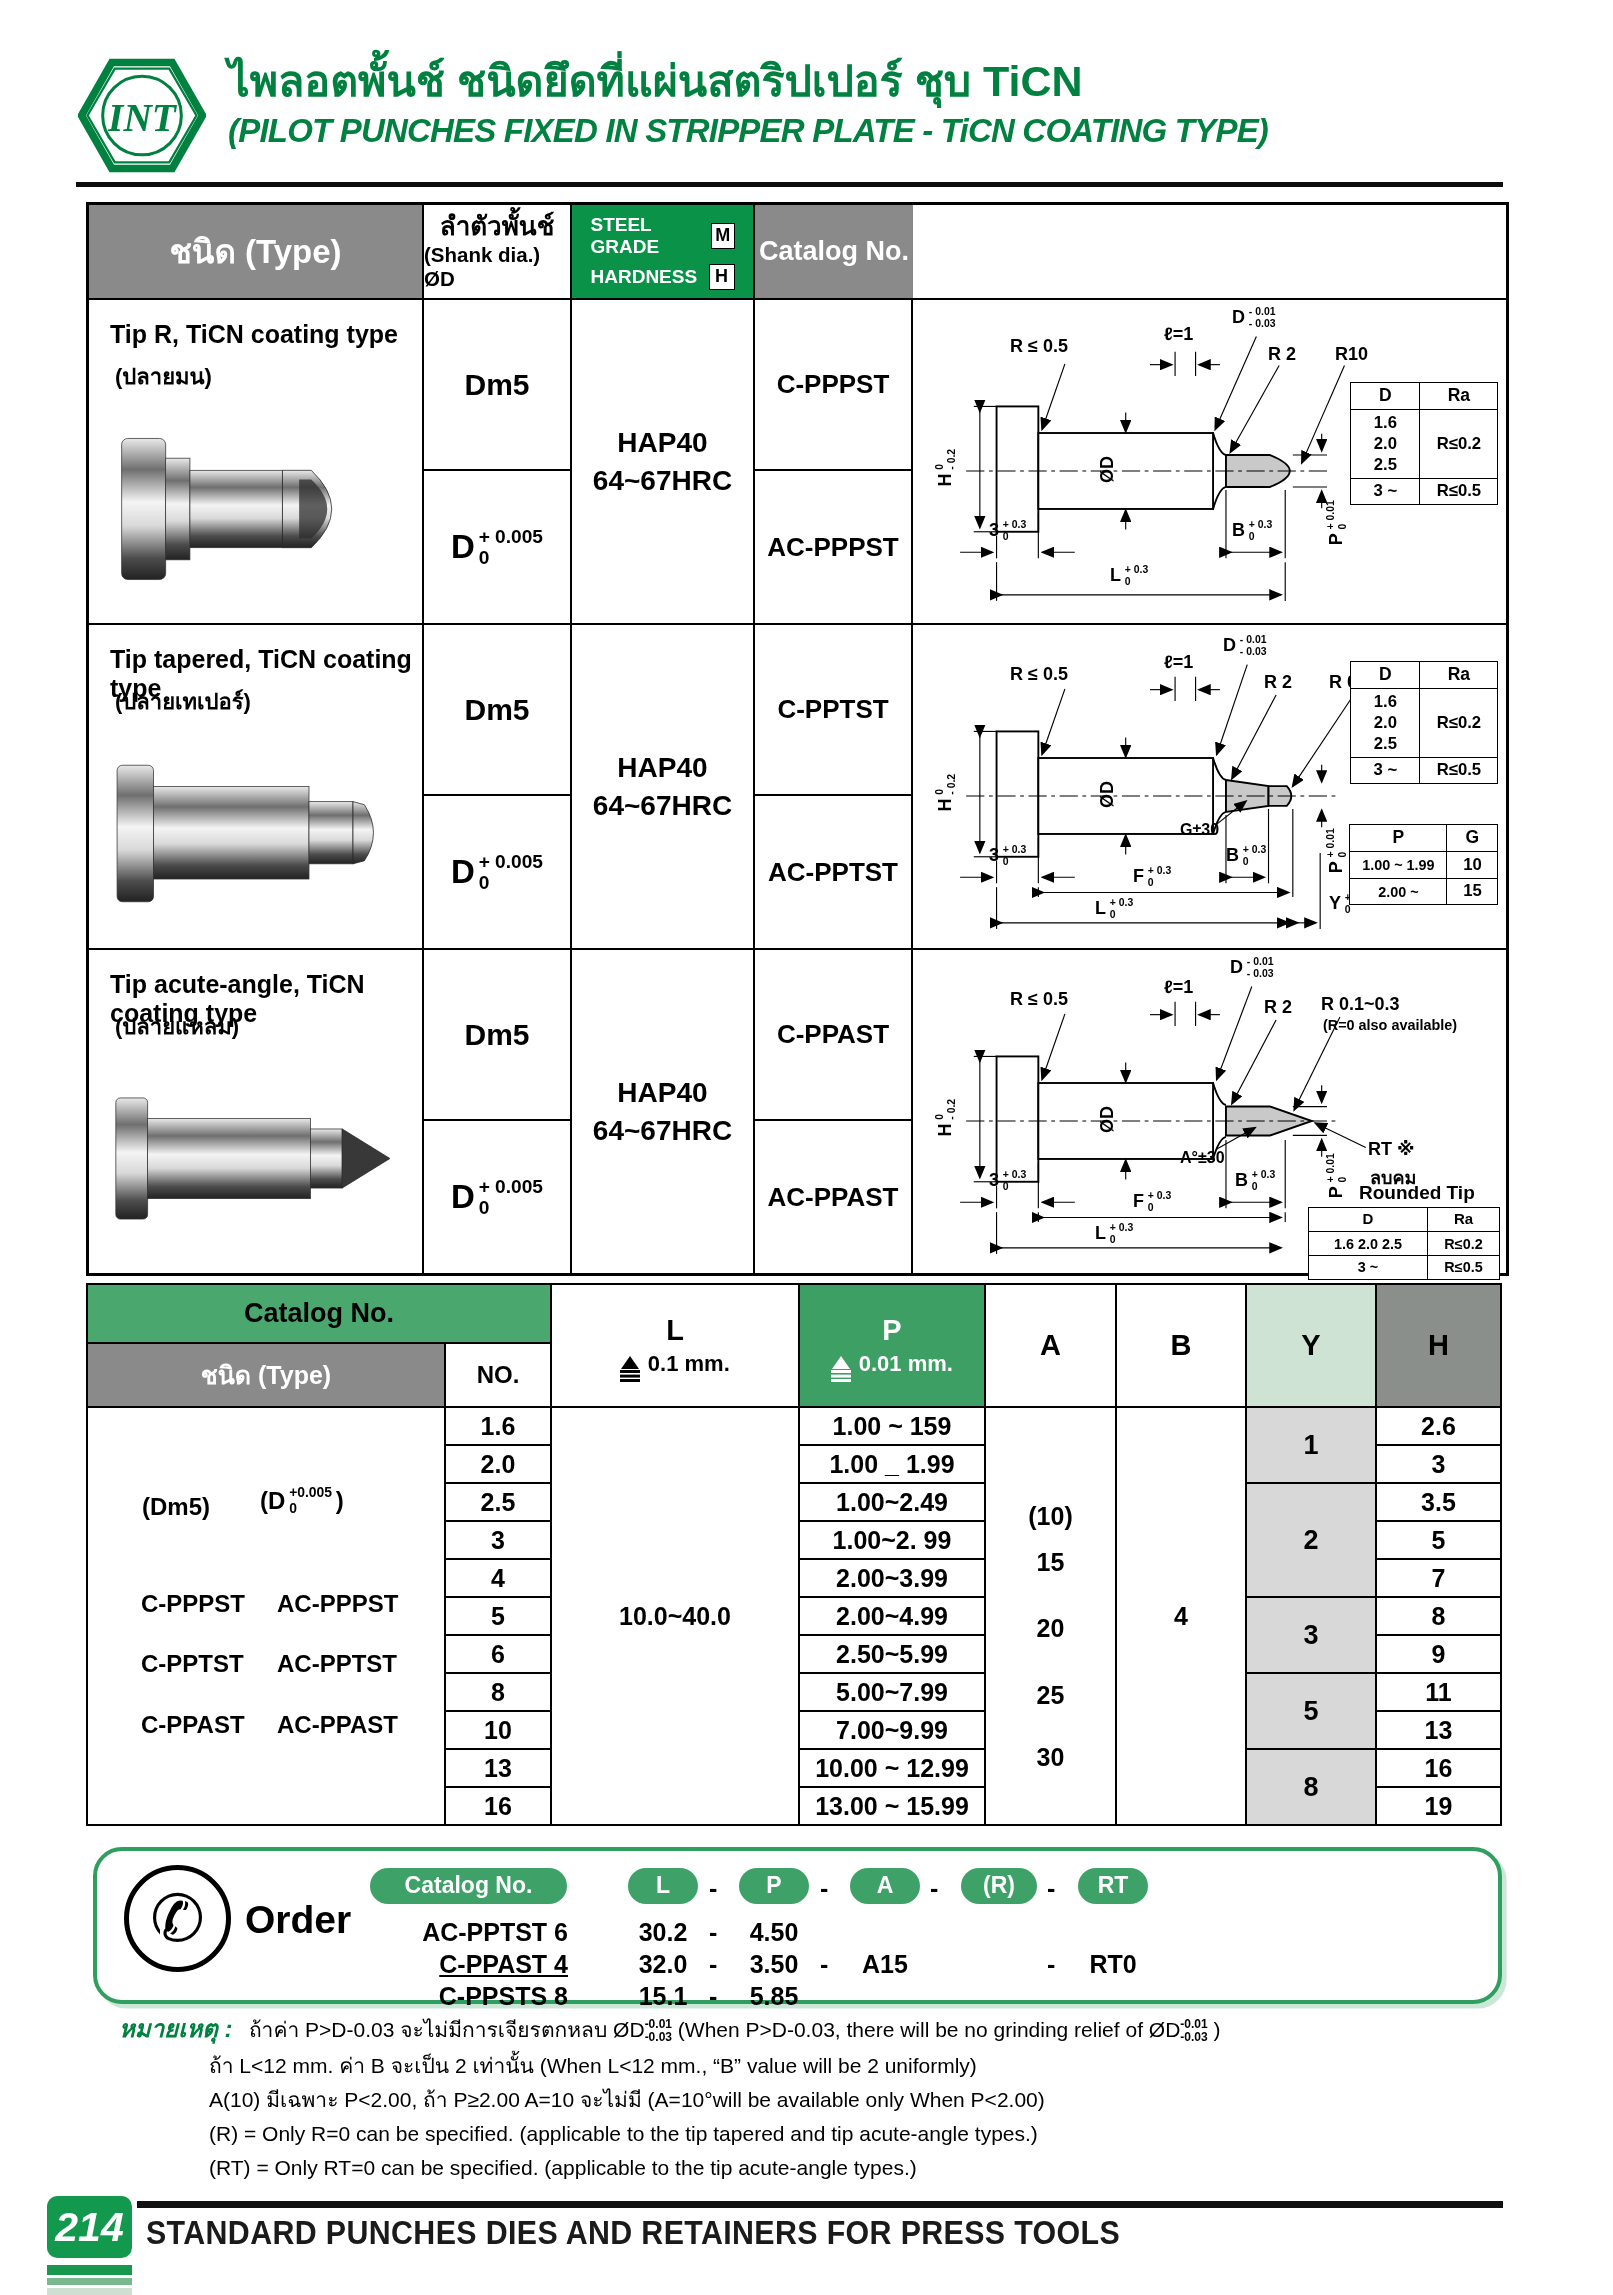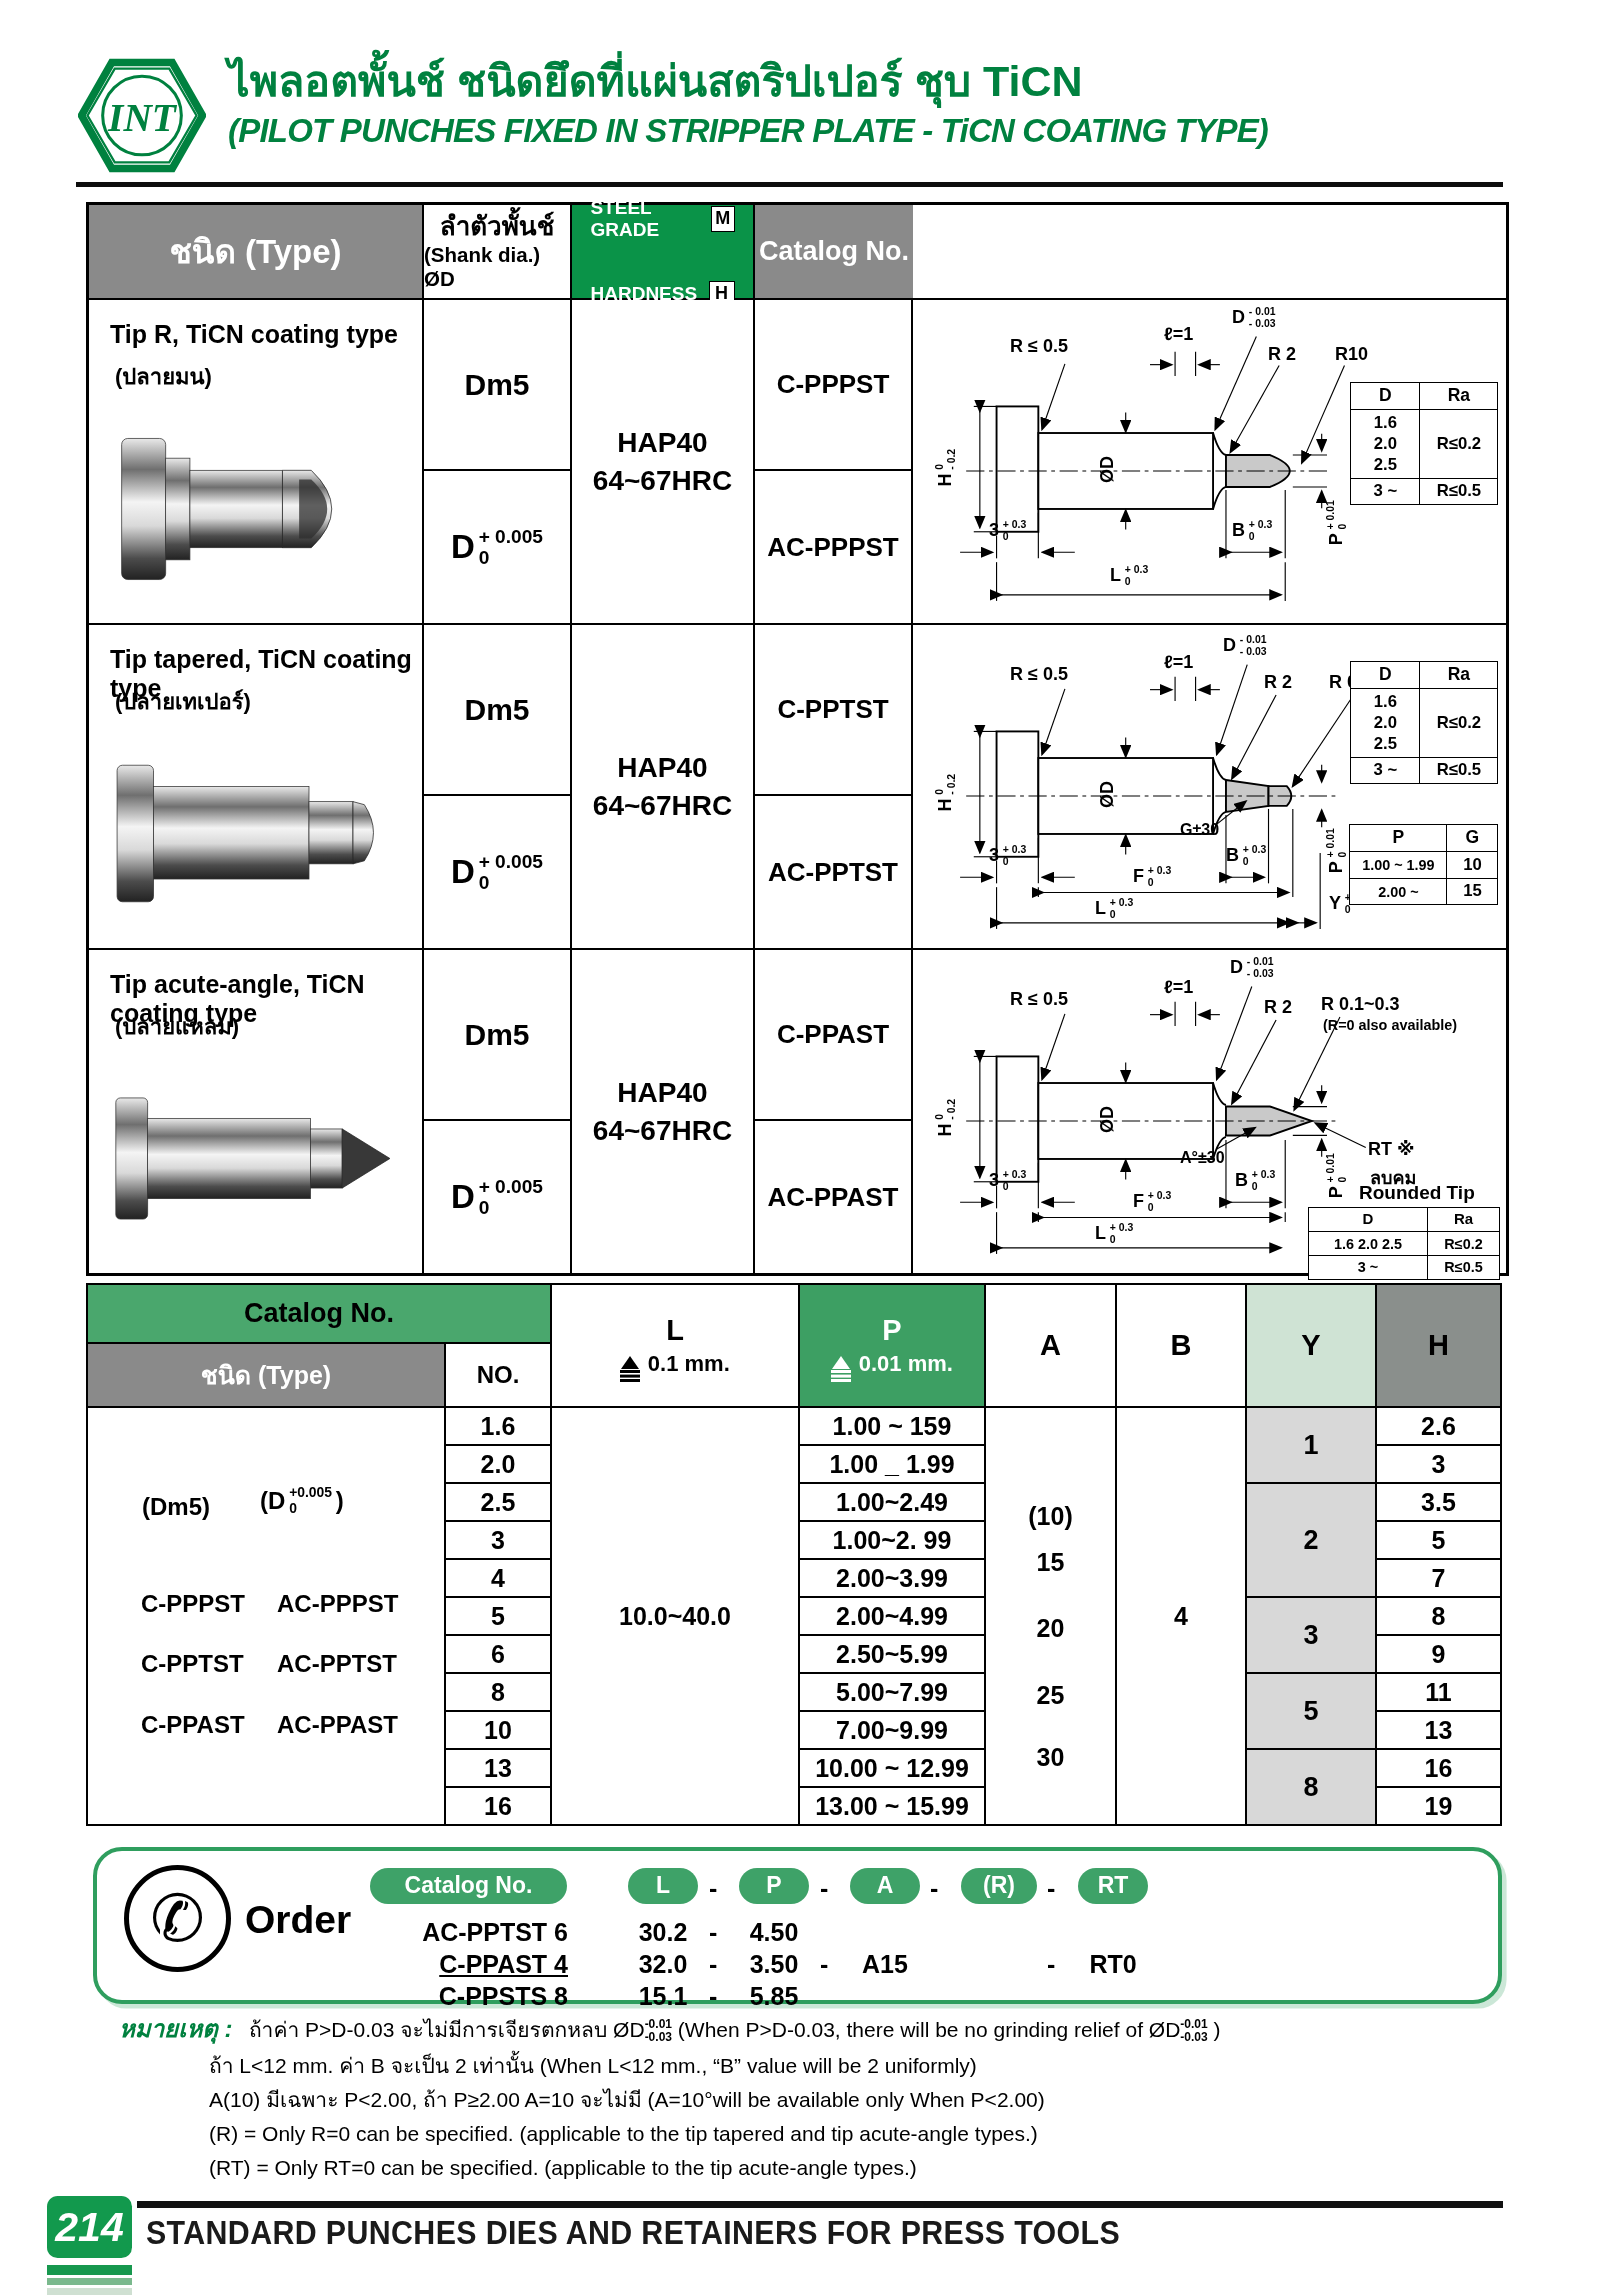--- a/index.html
+++ b/index.html
@@ -17,21 +17,21 @@
   .scell{border-right:2.3px solid #000;box-sizing:border-box;position:relative;background:#fff;}
   .scell:last-child{border-right:none;}
   .c-type{width:335px;} .c-shank{width:148px;} .c-steel{width:183px;} .c-cat{width:158px;} .c-view{flex:1;}
   .shead{height:93px;display:flex;align-items:center;justify-content:center;}
   .sbody{height:323px;}
   .hgray{background:#8a8a8a;color:#fff;font-weight:bold;font-size:33px;}
   .hgreen{background:#0a9348;color:#fff;font-weight:bold;font-size:35px;}
   .hwhite{background:#fff;color:#000;font-weight:bold;flex-direction:column;line-height:1.2;}
   .hwhite .l1{font-size:26px;} .hwhite .l2{font-size:20.5px;}
   .hcat{font-size:27px;}
-  .steelrow{display:flex;align-items:center;justify-content:space-between;width:144px;margin:20px 0;}
+  .steelrow{display:flex;align-items:center;justify-content:space-between;width:144px;margin:3px 0;}
   .steelrow .lbl{font-size:19px;font-weight:bold;color:#fff;}
   .badge{background:#fff;color:#000;border:1.5px solid #000;width:24px;height:24px;display:flex;align-items:center;justify-content:center;font-weight:bold;font-size:18px;}
   .ttl{position:absolute;left:21px;top:20px;font-size:25px;font-weight:bold;}
   .tsub{position:absolute;left:26px;top:59px;font-size:22px;font-weight:bold;}
   .photo{position:absolute;left:19px;top:114px;}
   .half{height:53%;display:flex;align-items:center;justify-content:center;border-bottom:2.3px solid #000;box-sizing:border-box;}
   .half2{height:47%;display:flex;align-items:center;justify-content:center;}
   .bigv{font-size:30px;font-weight:bold;}
   .steelmid{display:flex;flex-direction:column;align-items:center;justify-content:center;height:100%;font-size:28px;font-weight:bold;line-height:1.35;}
   .catv{font-size:26px;font-weight:bold;}

